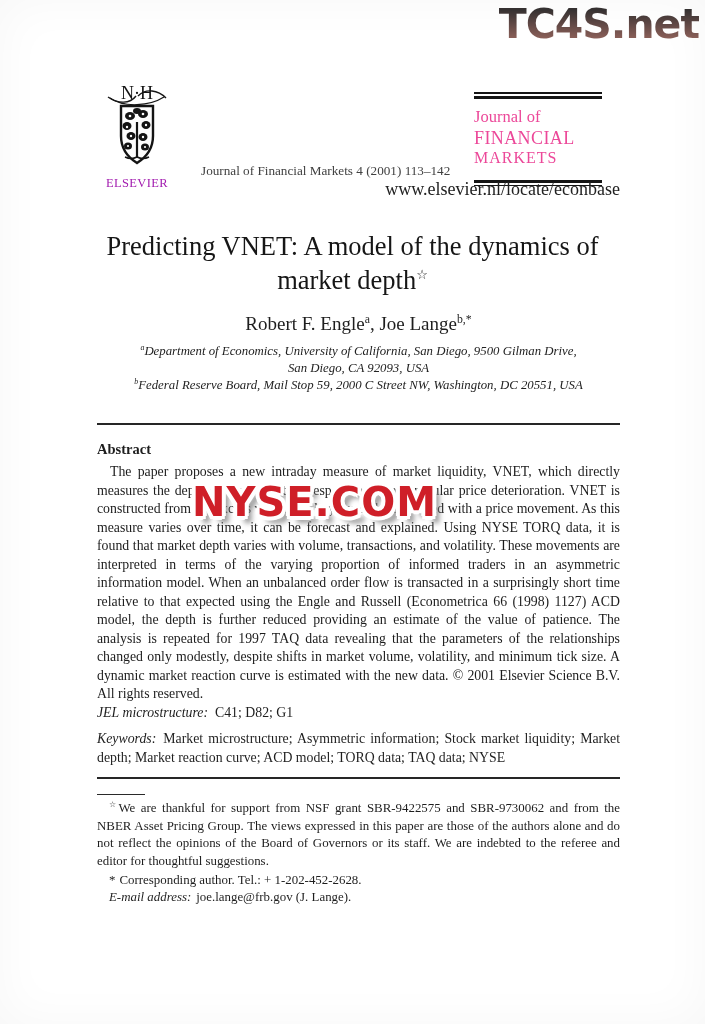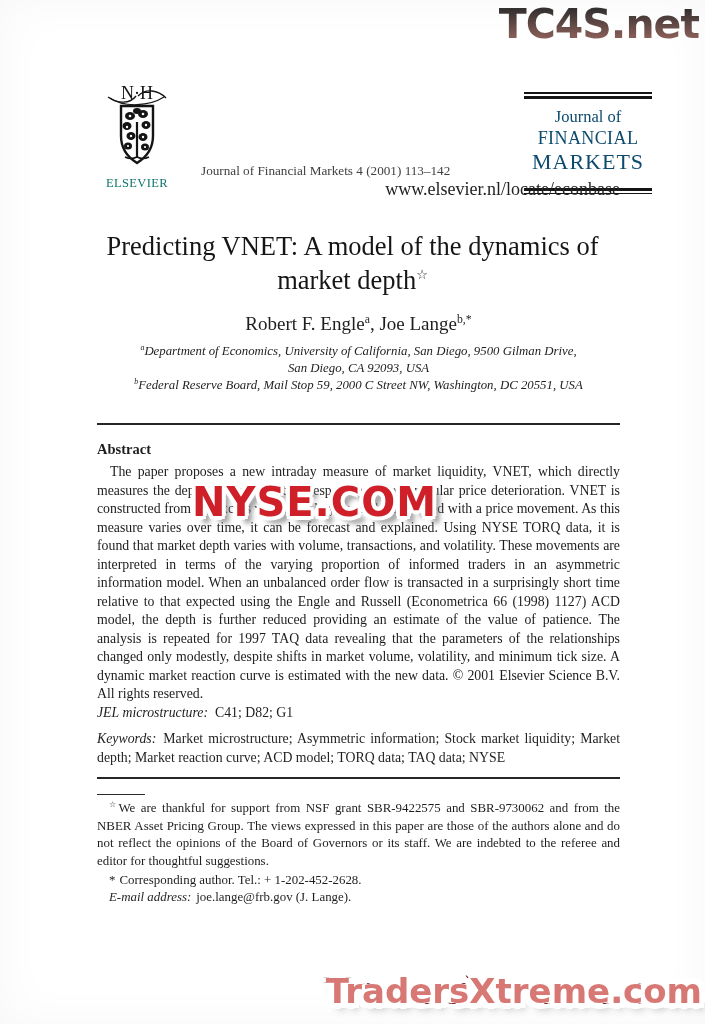--- a/index.html
+++ b/index.html
@@ -39,30 +39,30 @@
     letter-spacing:0px; color:#d87874;
     -webkit-text-stroke:5px #702222; paint-order:stroke fill;
     text-shadow:
       -5px -5px 0 #fff, 5px -5px 0 #fff, -5px 5px 0 #fff, 5px 5px 0 #fff,
       -6px 0 0 #fff, 6px 0 0 #fff, 0 -6px 0 #fff, 0 6px 0 #fff,
       4px 7px 7px rgba(60,60,60,0.35);
   }
 
   
   .logo { position:absolute; left:100px; top:84px; width:74px; text-align:center; }
-  .logo-label { font-size:12.5px; letter-spacing:0.4px; color:#0f766e; margin-top:2px; }
+  .logo-label { font-size:12.5px; letter-spacing:0.4px; color:#a21caf; margin-top:2px; }
   .citation { position:absolute; left:201px; top:163px; font-size:13.2px; color:#404040; }
-  .jbox { position:absolute; left:524px; top:92px; width:128px; text-align:center; color:#0c4a6e; }
+  .jbox { position:absolute; left:474px; top:92px; width:128px; text-align:left; color:#ec4899; }
   .rule-thin  { height:1.5px; background:#151515; }
   .rule-thick { height:3.2px; background:#151515; margin-top:2px; }
   .rule-thick.b { margin-top:0; }
   .rule-thin.b { margin-top:2px; }
   .jname1 { font-size:16.5px; margin-top:8px; }
   .jname2 { font-size:18px; letter-spacing:0.4px; margin-top:1px; }
-  .jname3 { font-size:22px; letter-spacing:1px; margin-bottom:13px; }
+  .jname3 { font-size:16px; letter-spacing:1px; margin-bottom:13px; }
   .website { position:absolute; left:97px; width:523px; top:179px; text-align:right; font-size:18px; color:#222; }
 
   
   .title { position:absolute; left:60px; width:585px; top:229px; text-align:center;
            font-size:26.5px; font-weight:normal; line-height:34px; color:#161616; }
   .star-sup { font-family:"DejaVu Sans", sans-serif; font-size:13px; }
   .authors { position:absolute; left:97px; width:523px; top:313px; text-align:center; font-size:19px; }
   .authors .sep { white-space:pre; }
   .affils { position:absolute; left:97px; width:523px; top:343px; text-align:center;
             font-style:italic; font-size:12.8px; line-height:16.8px; color:#222; }
@@ -173,15 +173,14 @@
   <div class="rule-full r2"></div>
   <div class="fn-sep"></div>
 
   <p class="fn fn1"><sup>☆</sup><span>We are thankful for support from NSF grant SBR-9422575 and SBR-9730062 and from the NBER Asset Pricing Group. The views expressed in this paper are those of the authors alone and do not reflect the opinions of the Board of Governors or its staff. We are indebted to the referee and editor for thoughtful suggestions.</span></p>
 
   <p class="fn fn2"><span class="mk">*</span><span>Corresponding author. Tel.: + 1-202-452-2628.</span></p>
 
   <p class="fn fn3"><span class="it">E-mail address:</span><span class="val">joe.lange@frb.gov (J. Lange).</span></p>
 
 
-  <div class="wm-bottom">TradersXtreme.com</div>
 
 </div>
 
 </body></html>

